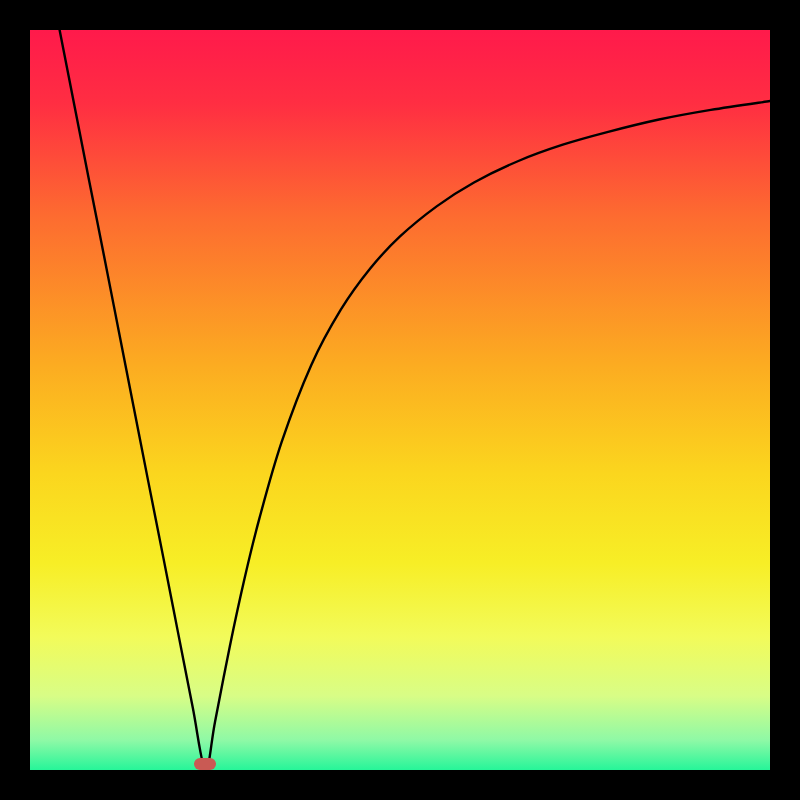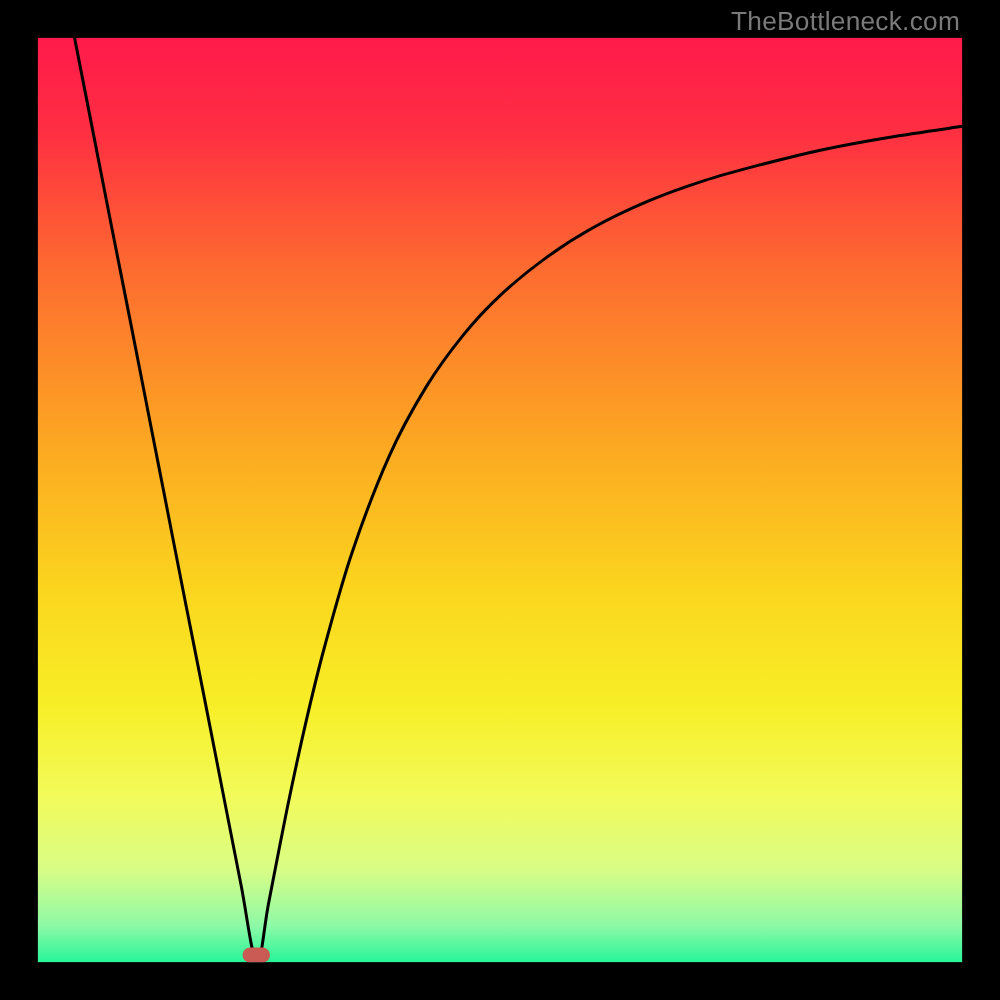--- a/index.html
+++ b/index.html
@@ -81,15 +81,14 @@
     </svg>
 
     <svg class="curve-layer" viewBox="0 0 740 740" preserveAspectRatio="none">
       <path id="curve-path" fill="none" stroke="#000" stroke-width="2.4" stroke-linecap="round" stroke-linejoin="round" d="M 29.60 0.00 C 32.07 12.58, 39.47 50.32, 44.40 75.48 C 49.33 100.64, 54.27 125.92, 59.20 150.96 C 64.13 176.00, 69.07 200.66, 74.00 225.70 C 78.93 250.74, 83.87 276.02, 88.80 301.18 C 93.73 326.34, 98.67 351.50, 103.60 376.66 C 108.53 401.82, 113.47 427.10, 118.40 452.14 C 123.33 477.18, 128.27 501.84, 133.20 526.88 C 138.13 551.92, 143.07 577.20, 148.00 602.36 C 152.93 627.52, 158.24 654.90, 162.80 677.84 C 167.36 700.78, 171.68 737.66, 175.38 740.00 C 179.08 742.34, 180.93 712.50, 185.00 691.90 C 189.07 671.30, 194.87 640.35, 199.80 616.42 C 204.73 592.49, 209.67 569.68, 214.60 548.34 C 219.53 527.00, 223.23 511.09, 229.40 488.40 C 235.57 465.71, 242.97 437.71, 251.60 412.18 C 260.23 386.65, 271.33 357.30, 281.20 335.22 C 291.07 313.14, 300.93 295.88, 310.80 279.72 C 320.67 263.56, 330.53 250.49, 340.40 238.28 C 350.27 226.07, 358.90 216.82, 370.00 206.46 C 381.10 196.10, 394.67 185.12, 407.00 176.12 C 419.33 167.12, 430.43 159.96, 444.00 152.44 C 457.57 144.92, 473.60 137.27, 488.40 130.98 C 503.20 124.69, 518.00 119.51, 532.80 114.70 C 547.60 109.89, 561.17 106.31, 577.20 102.12 C 593.23 97.93, 611.73 93.24, 629.00 89.54 C 646.27 85.84, 662.30 83.00, 680.80 79.92 C 699.30 76.84, 730.13 72.52, 740.00 71.04"></path>
     </svg>
 
     <div class="marker" id="min-marker" style="left: 164.38px; bottom: 0px; width: 22px; height: 12px; background: rgb(201, 90, 84);"></div>
 
   </div>
 
-  <div class="watermark">TheBottleneck.com</div>
 
 </div>
 
 </body></html>

